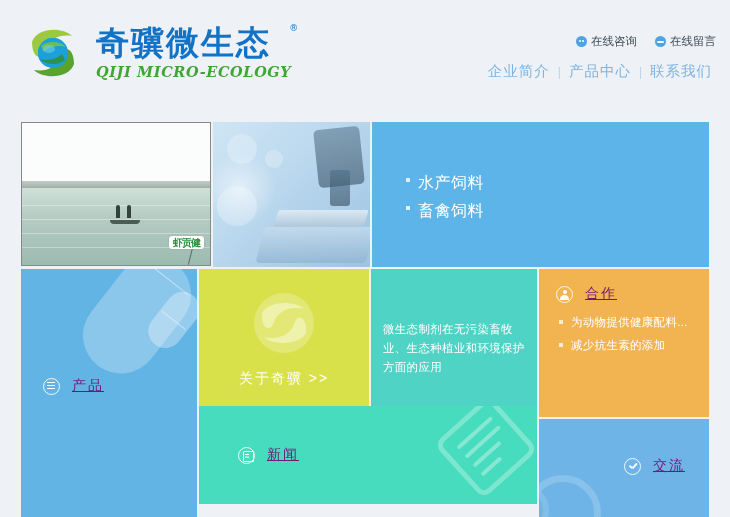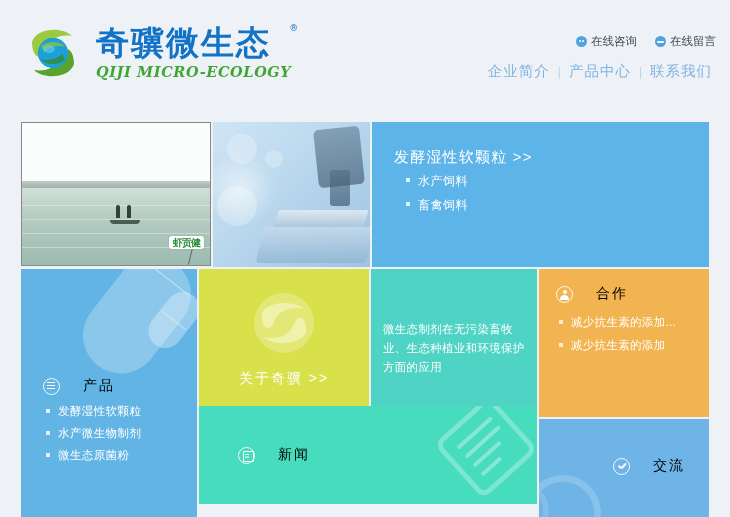--- a/index.html
+++ b/index.html
@@ -80,34 +80,34 @@
   .micro-base { position: absolute; right: 0; bottom: 4px; width: 110px; height: 36px;
     background: linear-gradient(180deg, #c8dced, #8fb4d1); border-radius: 4px; opacity: .75;
     transform: skewX(-14deg); }
   .micro-glow { position: absolute; left: -10px; top: 30px; width: 74px; height: 74px;
     border-radius: 50%; background: radial-gradient(circle, rgba(255,255,255,.55), rgba(255,255,255,0) 70%); }
   .micro-bubble { position: absolute; border-radius: 50%; background: rgba(255,255,255,.25); }
 
   #tile-soft { left: 372px; top: 0; width: 337px; height: 145px; background: #5cb4e8; }
   .soft-title { position: absolute; left: 22px; top: 26px; font-size: 15px; color: #fff; letter-spacing: 1.2px; font-weight: normal; }
   .soft-list { position: absolute; left: 34px; top: 51px; list-style: none; }
-  .soft-list li { font-size: 12px; color: #fff; margin-bottom: 7px; position: relative; padding-left: 12px; letter-spacing: .5px; }
+  .soft-list li { font-size: 16px; color: #fff; margin-bottom: 7px; position: relative; padding-left: 12px; letter-spacing: .5px; }
   .soft-list li::before { content: ""; position: absolute; left: 0; top: 5px; width: 4px; height: 4px; background: #dff0fb; }
 
   
   #tile-product { left: 21px; top: 147px; width: 176px; height: 248px; background: #62b4e5; }
   .pill-big { position: absolute; left: 78px; top: -18px; width: 76px; height: 128px;
     border-radius: 40px; background: rgba(255,255,255,.26); transform: rotate(38deg); }
   .pill-big::after { content: ""; position: absolute; left: 10px; top: 16px; width: 56px; height: 1px;
     background: rgba(255,255,255,.5); }
   .pill-small { position: absolute; left: 136px; top: 20px; width: 34px; height: 62px;
     border-radius: 18px; background: rgba(255,255,255,.33); transform: rotate(38deg); }
   .pill-small::after { content: ""; position: absolute; left: 2px; top: 31px; width: 30px; height: 1px; background: rgba(255,255,255,.45); }
 
-  .tile-head { display: flex; align-items: center; gap: 23px; color: #000000; }
+  .tile-head { display: flex; align-items: center; gap: 12px; color: #701a75; text-decoration: underline; }
   .head-ico { width: 17px; height: 17px; border-radius: 50%; border: 1.4px solid rgba(255,255,255,.9); position: relative; flex: 0 0 auto; }
   .head-ico.list::before { content: ""; position: absolute; left: 3.2px; top: 3.6px; width: 8px; height: 1.4px;
     background: #fff; box-shadow: 0 3px 0 #fff, 0 6px 0 #fff; }
   .head-ico.people::before { content: ""; position: absolute; left: 5.6px; top: 3px; width: 4px; height: 4px;
     border-radius: 50%; background: #fff; }
   .head-ico.people::after { content: ""; position: absolute; left: 3.4px; top: 8px; width: 9px; height: 5px;
     border-radius: 5px 5px 0 0; background: #fff; }
   .head-ico.doc::before { content: ""; position: absolute; left: 4px; top: 3.6px; width: 9px; height: 9px;
     border: 1.2px solid #fff; border-radius: 1px; }
   .head-ico.doc::after { content: ""; position: absolute; left: 6px; top: 6px; width: 4px; height: 1.2px;
@@ -226,40 +226,34 @@
       <div class="micro-bubble" style="left:14px; top:12px; width:30px; height:30px;"></div>
       <div class="micro-bubble" style="left:52px; top:28px; width:18px; height:18px;"></div>
       <div class="micro-bubble" style="left:4px; top:64px; width:40px; height:40px;"></div>
       <div class="micro-body"></div>
       <div class="micro-tube"></div>
       <div class="micro-stage"></div>
       <div class="micro-base"></div>
     </div>
 
     <div class="tile" id="tile-soft">
-      <div class="soft-title">发酵湿性软颗粒 &gt;&gt;</div>
       <ul class="soft-list">
         <li>水产饲料</li>
         <li>畜禽饲料</li>
       </ul>
 
     </div>
 
     <div class="tile" id="tile-product">
       <div class="pill-big"></div>
       <div class="pill-small"></div>
       <div class="tile-head" id="product-head">
         <span class="head-ico list"></span>
         <span class="head-txt">产品</span>
       </div>
-      <ul class="prod-list">
-        <li>发酵湿性软颗粒</li>
-        <li>水产微生物制剂</li>
-        <li>微生态原菌粉</li>
-      </ul>
     </div>
 
     <div class="tile" id="tile-about">
       <div class="about-logo">
         <svg width="64" height="64" viewBox="0 0 64 64">
           <circle cx="32" cy="32" r="30" fill="#e5ea84" opacity="0.75"></circle>
           <path d="M10 22 C16 10 42 9 52 18 C40 15 26 19 22 31 C18 43 8 36 10 22 Z" fill="#eef2ab"></path>
           <path d="M54 42 C48 54 22 55 12 46 C24 49 38 45 42 33 C46 21 56 28 54 42 Z" fill="#eef2ab"></path>
         </svg>
       </div>
@@ -269,21 +263,21 @@
     <div class="tile" id="tile-app">
       <div class="app-body">微生态制剂在无污染畜牧业、生态种植业和环境保护方面的应用</div>
     </div>
 
     <div class="tile" id="tile-coop">
       <div class="tile-head" id="coop-head">
         <span class="head-ico people"></span>
         <span class="head-txt">合作</span>
       </div>
       <ul class="coop-list">
-        <li>减少抗生素的添加...</li>
+        <li>为动物提供健康配料...</li>
         <li>减少抗生素的添加</li>
       </ul>
     </div>
 
     <div class="tile" id="tile-news">
       <div class="news-doc">
         <i style="top:12px; width:46px;"></i>
         <i style="top:24px; width:46px;"></i>
         <i style="top:36px; width:36px;"></i>
         <i style="top:48px; width:26px;"></i>

